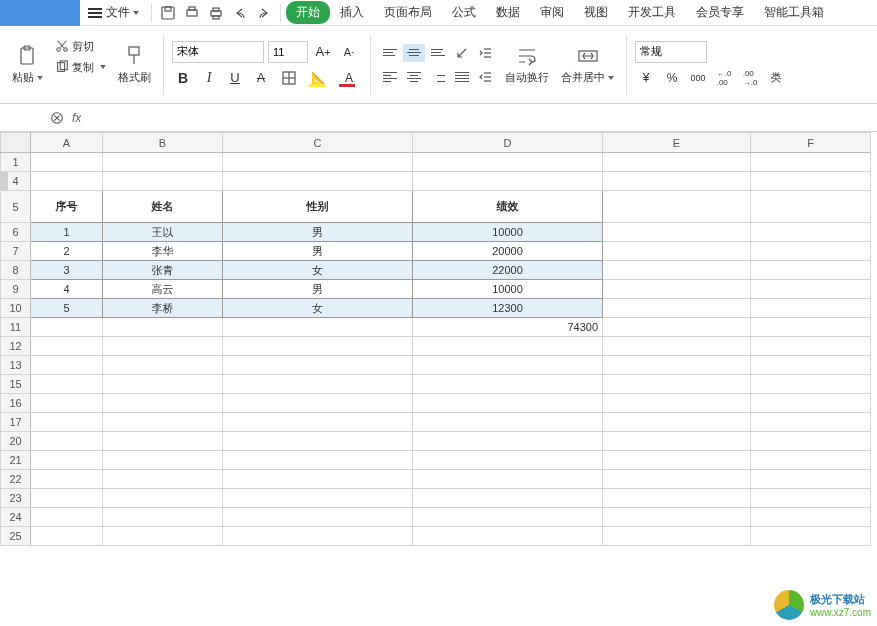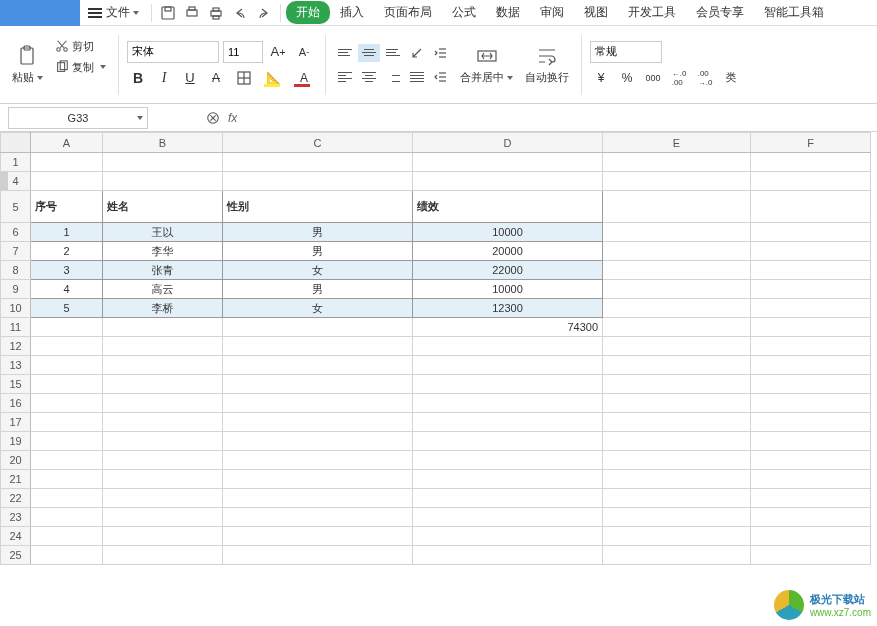--- a/index.html
+++ b/index.html
@@ -75,21 +75,21 @@
 .grid .row-h { width: 30px; background: #f5f5f5; text-align: center; color: #555; border-right: 1px solid #bbb; }
 .grid td { height: 19px; padding: 0 4px; background: #fff; }
 .grid tr.tall td, .grid tr.tall .row-h { height: 32px; }
 .col-A { width: 72px; }
 .col-B { width: 120px; }
 .col-C { width: 190px; }
 .col-D { width: 190px; }
 .col-E { width: 148px; }
 .col-F { width: 120px; }
 
-.data-header td { font-weight: bold; border: 1px solid #999 !important; }
+.data-header td { font-weight: bold; text-align: center; border: 1px solid #999 !important; }
 .data-row td { text-align: center; border: 1px solid #999 !important; }
 .data-row.shaded td { background: #e4f0f7; }
 .sum-cell { text-align: right !important; }
 .tiny-val { text-align: right !important; }
 
 .row2-bar { position: absolute; left: 0; top: 40px; width: 8px; height: 18px; background: #d0d0d0; }
 .watermark { position: absolute; right: 6px; bottom: 6px; display: flex; align-items: center; gap: 6px; }
 .wm-logo { width: 30px; height: 30px; border-radius: 50%; background: conic-gradient(#5ab82e 0 120deg, #2e9fb8 120deg 240deg, #e8b82e 240deg 360deg); }
 .wm-text { display: flex; flex-direction: column; font-size: 11px; }
 .wm-text .t1 { color: #2e7fb8; font-weight: bold; }
@@ -179,20 +179,31 @@
         </div>
       <div class="small-btn">
           <svg width="14" height="14" viewBox="0 0 16 16">
             <rect x="3" y="3" width="8" height="10"></rect>
             <rect x="6" y="1" width="8" height="10"></rect>
           </svg>
           <span>复制</span>
           <span class="dropdown-caret"></span>
         </div>
     </div>
+    <div class="big-btn">
+      <div class="icon-box">
+          <svg viewBox="0 0 24 24">
+            <rect x="6" y="3" width="10" height="8"></rect>
+            <path d="M11 11 L11 20"></path>
+          </svg>
+        </div>
+      <div class="label">
+          <span>格式刷</span>
+        </div>
+    </div>
   </div>
   <div class="ribbon-divider"></div>
 
   <div class="font-group">
     <div class="font-row">
       <input class="font-select font-name" value="宋体" style="">
       <input class="font-select font-size" value="11" style="">
       <div class="fmt-btn" style="font-size:13px">A<sup>+</sup></div>
       <div class="fmt-btn" style="font-size:11px">A<sup>-</sup></div>
     </div>
@@ -296,64 +307,60 @@
           <svg width="14" height="14" viewBox="0 0 14 14">
             <line x1="5" y1="3" x2="12" y2="3"></line>
             <line x1="5" y1="7" x2="12" y2="7"></line>
             <line x1="5" y1="11" x2="12" y2="11"></line>
             <path d="M3 5 L1 7 L3 9"></path>
           </svg>
         </div>
     </div>
   </div>
 
+  <div class="big-btn">
+    <div class="icon-box">
+        <svg viewBox="0 0 24 24">
+          <path d="M4 6 L20 6 M4 12 L16 12 Q20 12 20 16 Q20 18 17 18 M17 18 L14 15 M17 18 L14 21 M4 18 L10 18"></path>
+        </svg>
+      </div>
+    <div class="label">
+        <span>自动换行</span>
+      </div>
+  </div>
   <div class="big-btn">
     <div class="icon-box">
         <svg viewBox="0 0 24 24">
           <rect x="3" y="7" width="18" height="10"></rect>
           <path d="M7 12 L17 12 M9 9 L7 12 L9 15 M15 9 L17 12 L15 15"></path>
         </svg>
       </div>
     <div class="label">
         <span>合并居中</span>
         <span class="dropdown-caret"></span>
       </div>
   </div>
-  <div class="big-btn">
-    <div class="icon-box">
-        <svg viewBox="0 0 24 24">
-          <path d="M4 6 L20 6 M4 12 L16 12 Q20 12 20 16 Q20 18 17 18 M17 18 L14 15 M17 18 L14 21 M4 18 L10 18"></path>
-        </svg>
-      </div>
-    <div class="label">
-        <span>自动换行</span>
-      </div>
-  </div>
   <div class="ribbon-divider"></div>
 
   <div class="font-group">
     <div class="font-row">
       <input class="num-select" value="常规" style="">
     </div>
     <div class="font-row">
       <div class="fmt-btn">¥</div>
       <div class="fmt-btn">%</div>
       <div class="fmt-btn" style="font-size:9px">000</div>
       <div class="fmt-btn" style="font-size:8px">←.0<br>.00</div>
       <div class="fmt-btn" style="font-size:8px">.00<br>→.0</div>
       <div class="fmt-btn" style="font-size:11px">类</div>
     </div>
   </div>
 </div>
 
 <div class="formula-bar">
-  <div class="name-box">
-    <span>G33</span>
-    <span class="dropdown-caret caret"></span>
-  </div>
   <div class="fx-area">
     <svg width="14" height="14" viewBox="0 0 16 16">
         <circle cx="8" cy="8" r="6"></circle>
         <line x1="5" y1="5" x2="11" y2="11"></line>
         <line x1="11" y1="5" x2="5" y2="11"></line>
       </svg>
     <span class="fx-label">fx</span>
   </div>
   <input class="formula-input" value="" style="">
 </div>
@@ -490,29 +497,20 @@
     <tr>
           <th class="row-h">17</th>
           <td></td>
           <td></td>
           <td></td>
           <td></td>
           <td></td>
           <td></td>
         </tr>
     <tr>
-          <th class="row-h">19</th>
-          <td></td>
-          <td></td>
-          <td></td>
-          <td></td>
-          <td></td>
-          <td></td>
-        </tr>
-    <tr>
           <th class="row-h">20</th>
           <td></td>
           <td></td>
           <td></td>
           <td></td>
           <td></td>
           <td></td>
         </tr>
     <tr>
           <th class="row-h">21</th>

